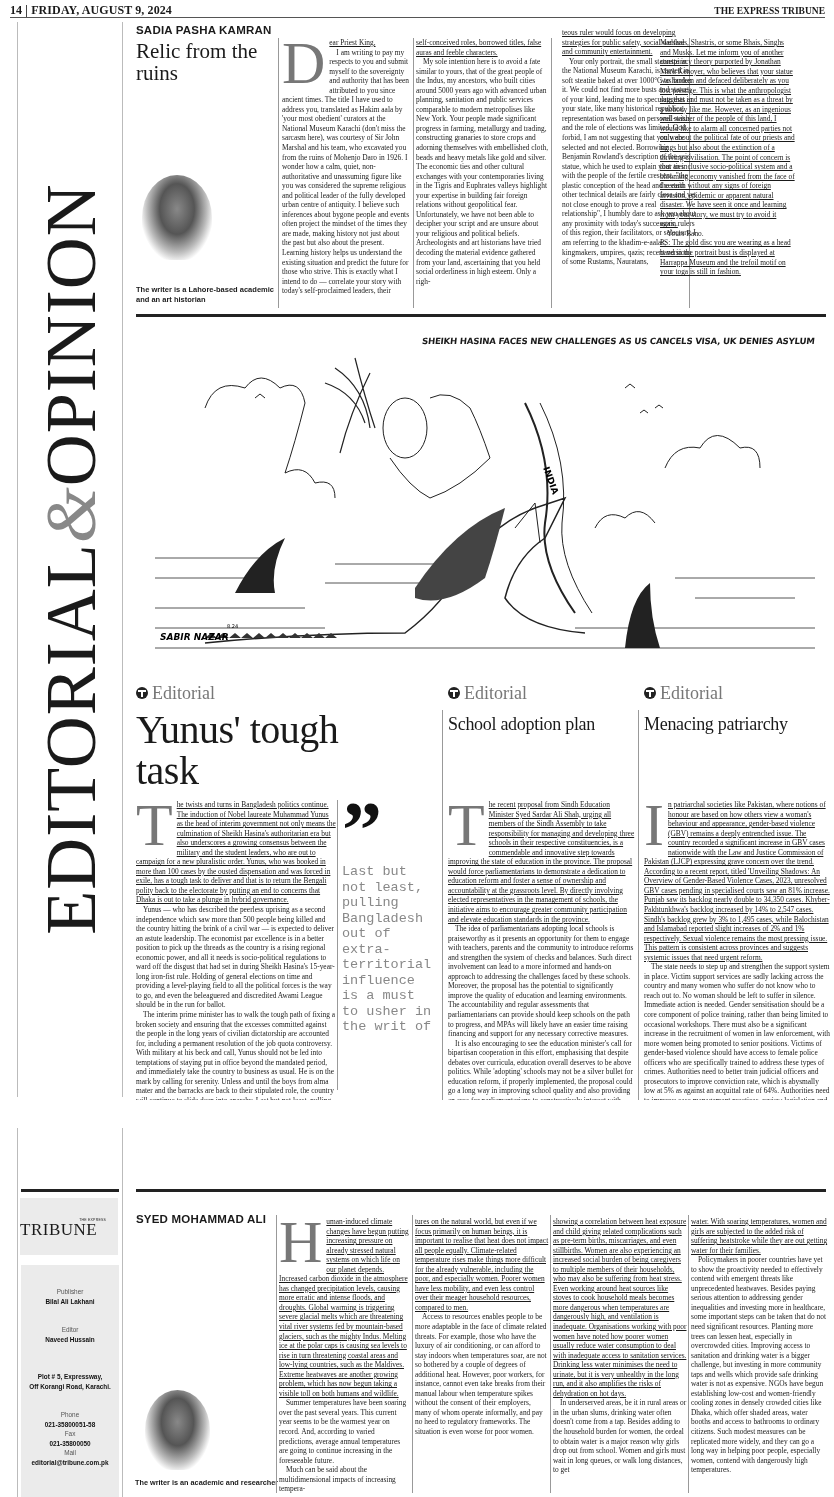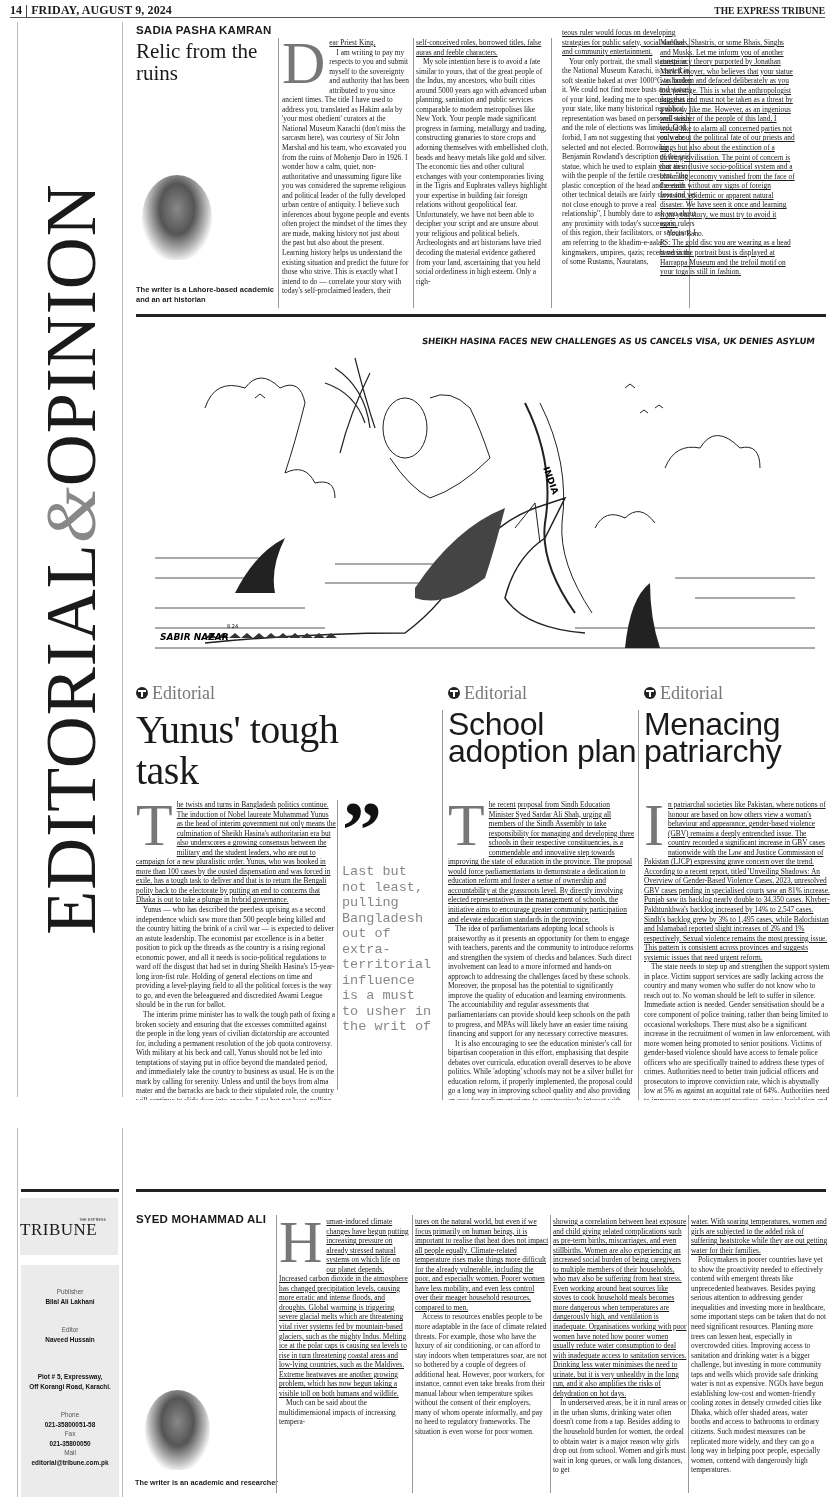--- a/index.html
+++ b/index.html
@@ -39,21 +39,21 @@
   
   .cartoon { position: absolute; left: 155px; top: 328px; width: 660px; height: 330px; }
   .cartoon-caption { position: absolute; right: 0; top: 8px; font-family: "DejaVu Sans", sans-serif; font-size: 8.6px; font-weight: bold; letter-spacing: -0.2px; transform: skewX(-6deg); }
 
   
   .ed-kicker { font-family: "Liberation Serif", serif; color: #777; font-size: 18px; line-height: 20px; display: flex; align-items: center; gap: 4px; }
   .ed-kicker .ticon { width: 12px; height: 12px; border-radius: 50%; background: #222; position: relative; display: inline-block; }
   .ed-kicker .ticon::before { content: ""; position: absolute; left: 2px; top: 3px; width: 8px; height: 2px; background: #fff; }
   .ed-kicker .ticon::after { content: ""; position: absolute; left: 5px; top: 3px; width: 2px; height: 7px; background: #fff; }
   .ed-title-big { font-family: "Liberation Serif", serif; font-size: 40px; line-height: 41px; letter-spacing: -0.5px; }
-  .ed-title { font-family: Liberation Sans, sans-serif; font-size: 32px; line-height: 27px; letter-spacing: -0.3px; }
+  .ed-title { font-family: Liberation Serif, serif; font-size: 18px; line-height: 27px; letter-spacing: -0.3px; }
   .pull-quote { font-family: Liberation Mono, monospace; color: #888; font-size: 13.5px; line-height: 15.5px; }
   .quote-mark { font-family: "Liberation Serif", serif; font-size: 80px; line-height: 60px; font-weight: bold; color: #111; }
 
   
   .mast { position: absolute; left: 20px; top: 1148px; width: 98px; height: 57px; background: #ebebeb; display: flex; align-items: center; }
   .mast .the-express { position: absolute; right: 12px; top: 20px; font-size: 3.5px; font-family: "Liberation Sans", sans-serif; letter-spacing: 0.2px; }
   .mast .logo { font-family: "Liberation Serif", serif; font-size: 17px; letter-spacing: 0.5px; margin-top: 6px; }
   .info { position: absolute; left: 21px; top: 1215px; width: 98px; height: 282px; background: #ebebeb; text-align: center; font-family: "Liberation Sans", sans-serif; font-size: 6.4px; line-height: 9.5px; }
   .info .lbl { color: #555; }
   .info .val { font-weight: bold; color: #111; }
@@ -226,20 +226,21 @@
 <div class="col" style="left:136px; top:1213px; width:140px; height:100px;">
   <div class="byline">SYED MOHAMMAD ALI</div>
 </div>
 <div class="photo" style="left:145px; top:1390px; width:65px; height:80px;"></div>
 <div class="col caption" style="left:135px; top:1478px; width:145px; height:14px; white-space:nowrap; font-size:7.3px;">The writer is an academic and researcher</div>
 
 <div class="vline" style="left:276px; top:1215px; height:278px;"></div>
 <div class="col body" style="left:279px; top:1217px; width:131px; height:278px;">
   <span class="dropcap">H</span>
   <p class="first">uman-induced climate changes have begun putting increasing pressure on already stressed natural systems on which life on our planet depends. Increased carbon dioxide in the atmosphere has changed precipitation levels, causing more erratic and intense floods, and droughts. Global warming is triggering severe glacial melts which are threatening vital river systems fed by mountain-based glaciers, such as the mighty Indus. Melting ice at the polar caps is causing sea levels to rise in turn threatening coastal areas and low-lying countries, such as the Maldives. Extreme heatwaves are another growing problem, which has now begun taking a visible toll on both humans and wildlife.</p>
+  <p>Summer temperatures have been soaring over the past several years. This current year seems to be the warmest year on record. And, according to varied predictions, average annual temperatures are going to continue increasing in the foreseeable future.</p>
   <p>Much can be said about the multidimensional impacts of increasing tempera-</p>
 </div>
 <div class="vline" style="left:412px; top:1215px; height:278px;"></div>
 <div class="col body" style="left:415px; top:1217px; width:134px; height:278px;">
   <p class="first">tures on the natural world, but even if we focus primarily on human beings, it is important to realise that heat does not impact all people equally. Climate-related temperature rises make things more difficult for the already vulnerable, including the poor, and especially women. Poorer women have less mobility, and even less control over their meager household resources, compared to men.</p>
   <p>Access to resources enables people to be more adaptable in the face of climate related threats. For example, those who have the luxury of air conditioning, or can afford to stay indoors when temperatures soar, are not so bothered by a couple of degrees of additional heat. However, poor workers, for instance, cannot even take breaks from their manual labour when temperature spikes without the consent of their employers, many of whom operate informally, and pay no heed to regulatory frameworks. The situation is even worse for poor women.</p>
 </div>
 <div class="vline" style="left:550px; top:1215px; height:278px;"></div>
 <div class="col body" style="left:553px; top:1217px; width:134px; height:278px;">
   <p class="first">showing a correlation between heat exposure and child giving related complications such as pre-term births, miscarriages, and even stillbirths. Women are also experiencing an increased social burden of being caregivers to multiple members of their households, who may also be suffering from heat stress. Even working around heat sources like stoves to cook household meals becomes more dangerous when temperatures are dangerously high, and ventilation is inadequate. Organisations working with poor women have noted how poorer women usually reduce water consumption to deal with inadequate access to sanitation services. Drinking less water minimises the need to urinate, but it is very unhealthy in the long run, and it also amplifies the risks of dehydration on hot days.</p>

